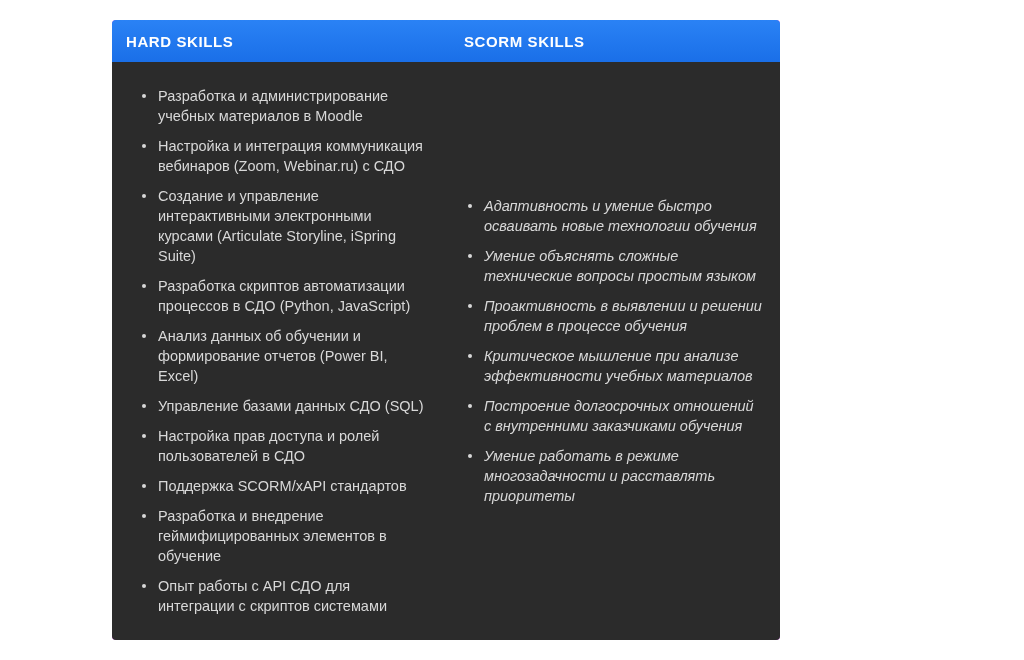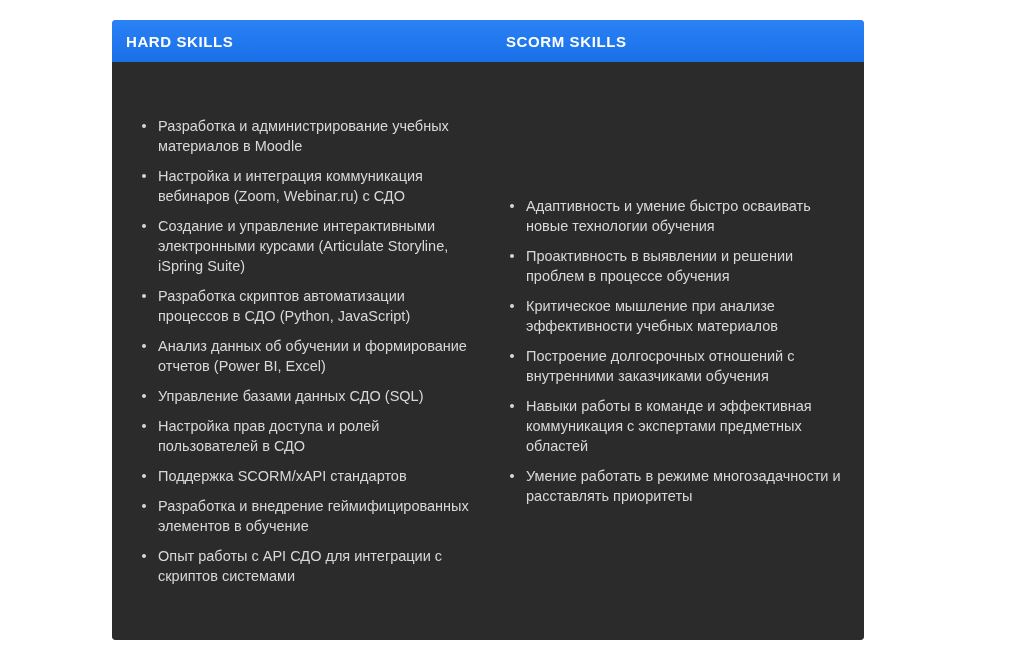--- a/index.html
+++ b/index.html
@@ -10,21 +10,21 @@
     width: 1024px;
     height: 660px;
     background: #ffffff;
     font-family: "Liberation Sans", sans-serif;
     overflow: hidden;
   }
   .skills-card {
     position: absolute;
     left: 112px;
     top: 20px;
-    width: 752px;
+    width: 668px;
     height: 620px;
     background: #d946ef;
     border-radius: 4px;
     overflow: hidden;
     display: flex;
     flex-direction: column;
   }
   .card-header {
     display: flex;
     background: #1877f2;
@@ -56,20 +56,21 @@
     box-sizing: border-box;
     padding: 10px 16px 10px 8px;
     display: flex;
     align-items: center;
   }
   .col.left {
     padding-left: 22px;
   }
   .col.right {
     padding-left: 14px;
+    font-style: italic;
   }
   ul.skills-list {
     list-style: none;
     margin: 0;
     padding: 0;
     width: 100%;
   }
   ul.skills-list li {
     position: relative;
     color: #d8d8d8;
@@ -115,22 +116,22 @@
         <li>Настройка прав доступа и ролей пользователей в СДО</li>
         <li>Поддержка SCORM/xAPI стандартов</li>
         <li>Разработка и внедрение геймифицированных элементов в обучение</li>
         <li>Опыт работы с API СДО для интеграции с скриптов системами</li>
       </ul>
     </div>
 
     <div class="col right">
       <ul class="skills-list">
         <li>Адаптивность и умение быстро осваивать новые технологии обучения</li>
+        <li>Умение объяснять сложные технические вопросы простым языком</li>
         <li>Проактивность в выявлении и решении проблем в процессе обучения</li>
         <li>Критическое мышление при анализе эффективности учебных материалов</li>
         <li>Построение долгосрочных отношений с внутренними заказчиками обучения</li>
-        <li>Навыки работы в команде и эффективная коммуникация с экспертами предметных областей</li>
         <li>Умение работать в режиме многозадачности и расставлять приоритеты</li>
       </ul>
     </div>
 
   </div>
 </div>
 
 </body></html>

